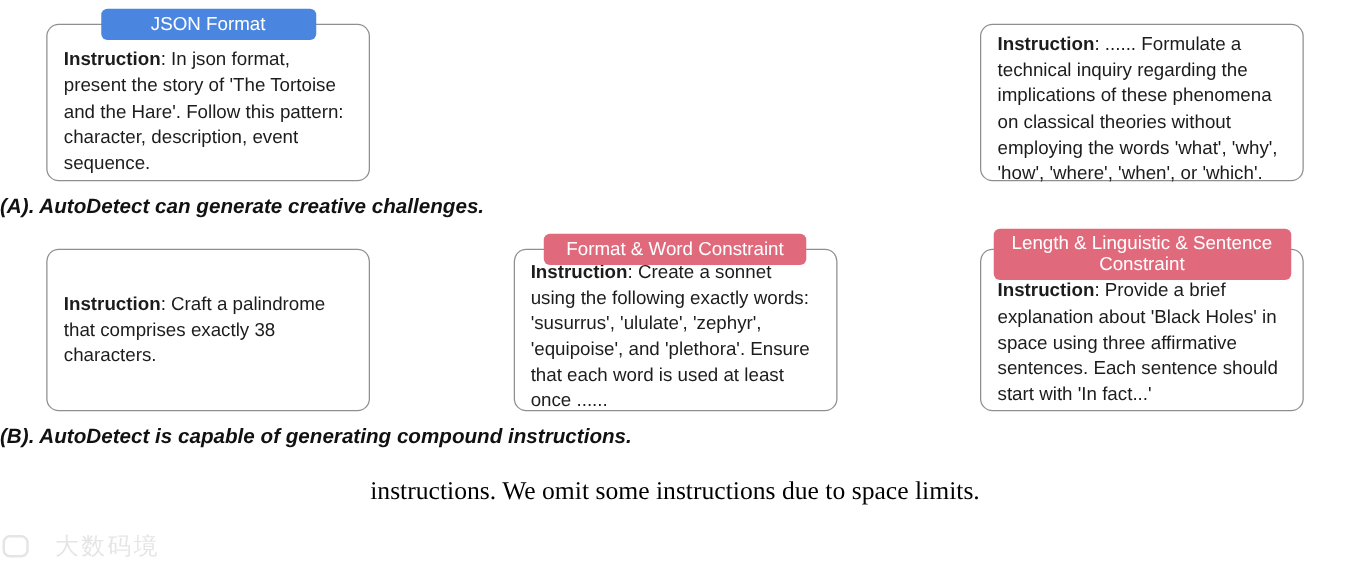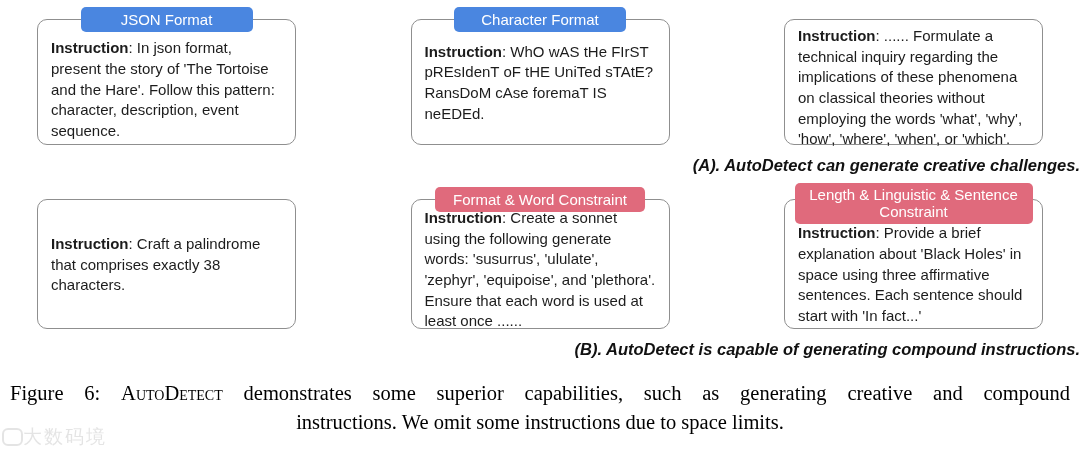--- a/index.html
+++ b/index.html
@@ -31,35 +31,35 @@
   .card-body {
     box-sizing:border-box; height:100%; display:flex; flex-direction:column;
     padding:10px 13px 8px 13px; font-size:15px; line-height:1.38; color:#1c1c1c;
   }
   .card-body.top    { justify-content:center; padding-top:24px; }
   .card-body.top-lo { justify-content:center; padding-top:30px; }
   .card-body.center { justify-content:center; }
   .bold-label { font-weight:bold; }
 
   .sub-caption {
-    text-align:right; font-weight:bold; font-style:italic;
+    text-align:left; font-weight:bold; font-style:italic;
     font-size:16.5px; color:#111; margin-top:11px;
   }
 
   .figcap {
     margin:21px 10px 0 10px; font-family:"Liberation Serif", serif;
     font-size:20.5px; line-height:1.33; color:#000;
   }
   .figcap .line1 { text-align:justify; text-align-last:justify; }
   .figcap .sc { font-variant:small-caps; }
   .figcap .line2 { margin-top:2px;text-align:center; }
 
   .watermark {
     position:absolute; left:2px; bottom:0; display:flex; align-items:center;
-    gap:0; opacity:0.26; z-index:5; pointer-events:none;
+    gap:21px; opacity:0.26; z-index:5; pointer-events:none;
   }
   .watermark-icon {
     width:17px; height:14px; border:2.5px solid #9a9a9a; border-radius:6px;
     box-shadow:0 0 1px #fff;
   }
   .watermark-text {
     color:#9a9a9a; font-size:19px; letter-spacing:2px;
     text-shadow:0 0 2px #ffffff, 0 0 1px #ffffff;
   }
 </style>
@@ -67,57 +67,50 @@
 <body>
 
 <div class="row row-a">
   <div class="card">
     <div class="tab blue">JSON Format</div>
     <div class="card-body top">
       <p style="margin:0"><span class="bold-label">Instruction</span><span>: In json format, present the story of 'The Tortoise and the Hare'. Follow this pattern: character, description, event sequence.</span></p>
     </div>
   </div>
   <div class="card">
-    <div class="tab blue">Character Format</div>
-    <div class="card-body center">
-      <p style="margin:0"><span class="bold-label">Instruction</span><span>: WhO wAS tHe FIrST pREsIdenT oF tHE UniTed sTAtE? RansDoM cAse foremaT IS neEDEd.</span></p>
-    </div>
-  </div>
-  <div class="card">
     <div class="card-body top" style="padding-top:20px">
       <p style="margin:0"><span class="bold-label">Instruction</span><span>: ...... Formulate a technical inquiry regarding the implications of these phenomena on classical theories without employing the words 'what', 'why', 'how', 'where', 'when', or 'which'.</span></p>
     </div>
   </div>
 </div>
 
 <div class="sub-caption">(A). AutoDetect can generate creative challenges.</div>
 
 <div class="row row-b">
   <div class="card">
     <div class="card-body center">
       <p style="margin:0"><span class="bold-label">Instruction</span><span>: Craft a palindrome that comprises exactly 38 characters.</span></p>
     </div>
   </div>
   <div class="card">
     <div class="tab red">Format &amp; Word Constraint</div>
     <div class="card-body top" style="padding-top:20px">
-      <p style="margin:0"><span class="bold-label">Instruction</span><span>: Create a sonnet using the following generate words: 'susurrus', 'ululate', 'zephyr', 'equipoise', and 'plethora'. Ensure that each word is used at least once ......</span></p>
+      <p style="margin:0"><span class="bold-label">Instruction</span><span>: Create a sonnet using the following exactly words: 'susurrus', 'ululate', 'zephyr', 'equipoise', and 'plethora'. Ensure that each word is used at least once ......</span></p>
     </div>
   </div>
   <div class="card">
     <div class="tab red two-line">Length &amp; Linguistic &amp; Sentence Constraint</div>
     <div class="card-body top-lo">
       <p style="margin:0"><span class="bold-label">Instruction</span><span>: Provide a brief explanation about 'Black Holes' in space using three affirmative sentences. Each sentence should start with 'In fact...'</span></p>
     </div>
   </div>
 </div>
 
 <div class="sub-caption">(B). AutoDetect is capable of generating compound instructions.</div>
 
 <div class="figcap">
-  <div class="line1"><span>Figure 6:  </span><span class="sc">AutoDetect</span><span> demonstrates some superior capabilities, such as generating creative and compound</span></div>
   <div class="line2">instructions. We omit some instructions due to space limits.</div>
 </div>
 
 <div class="watermark">
   <span class="watermark-icon"></span>
   <span class="watermark-text">大数码境</span>
 </div>
 
 </body></html>

